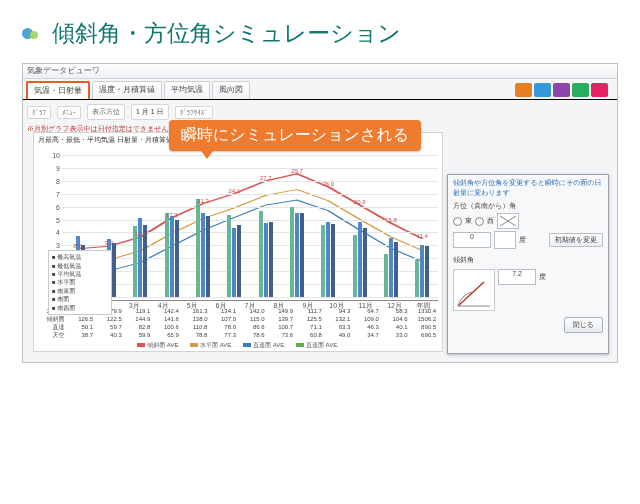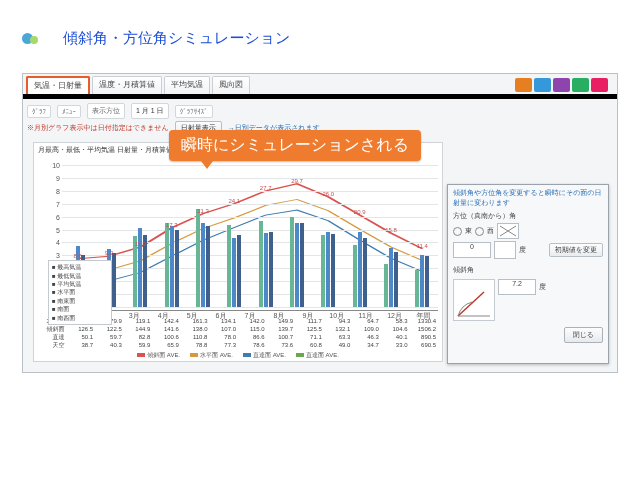--- a/index.html
+++ b/index.html
@@ -31,24 +31,24 @@
     background: #4aa7d6;
   }
   .heading .dot-icon .d2 {
     position: absolute;
     left: 8px; top: 6px;
     width: 8px; height: 8px;
     border-radius: 50%;
     background: #a7d96a;
   }
   .heading h2 {
-    font-size: 15px;
+    font-size: 23px;
     font-weight: 500;
-    color: #1d4ed8;
-    margin: 15px;
+    color: #0f766e;
+    margin: 4px;
   }
   .bodytext {
     font-size: 14px;
     line-height: 1.85;
     color: #3c3c3c;
     margin: 0 0 14px 0;
     padding-top: 8px;
     border-top: 1px solid #e4e4e4;
   }
 
@@ -71,21 +71,21 @@
     color: #555;
     padding-left: 4px;
     line-height: 14px;
   }
   .app-tabs {
     height: 18px;
     display: flex;
     gap: 2px;
     padding: 2px 3px 0 3px;
     background: #f3f5f7;
-    border-bottom: 5px solid #000000;
+    border-bottom: 1px solid #000000;
   }
   .app-tab {
     font-size: 8px;
     padding: 2px 6px;
     border: 1px solid #c9cfd5;
     border-bottom: none;
     background: linear-gradient(#fff,#f1f3f5);
     color: #444;
     border-radius: 2px 2px 0 0;
   }
@@ -360,20 +360,21 @@
 <div class="article">
   <div class="heading">
     <span class="dot-icon">
       <span class="d1"></span>
         <span class="d2"></span>
     </span>
     <h2>傾斜角・方位角シミュレーション</h2>
   </div>
 
   <div class="appshot">
+    <div class="app-titlebar">気象データビューワ</div>
     <div class="app-tabs">
       <div class="app-tab active">気温・日射量</div>
       <div class="app-tab">温度・月積算値</div>
       <div class="app-tab">平均気温</div>
       <div class="app-tab">風向図</div>
       <div class="app-tab right-icons">
         <span class="mini-ico" style="background:#e67e22"></span>
         <span class="mini-ico" style="background:#3498db"></span>
         <span class="mini-ico" style="background:#8e44ad"></span>
         <span class="mini-ico" style="background:#27ae60"></span>

